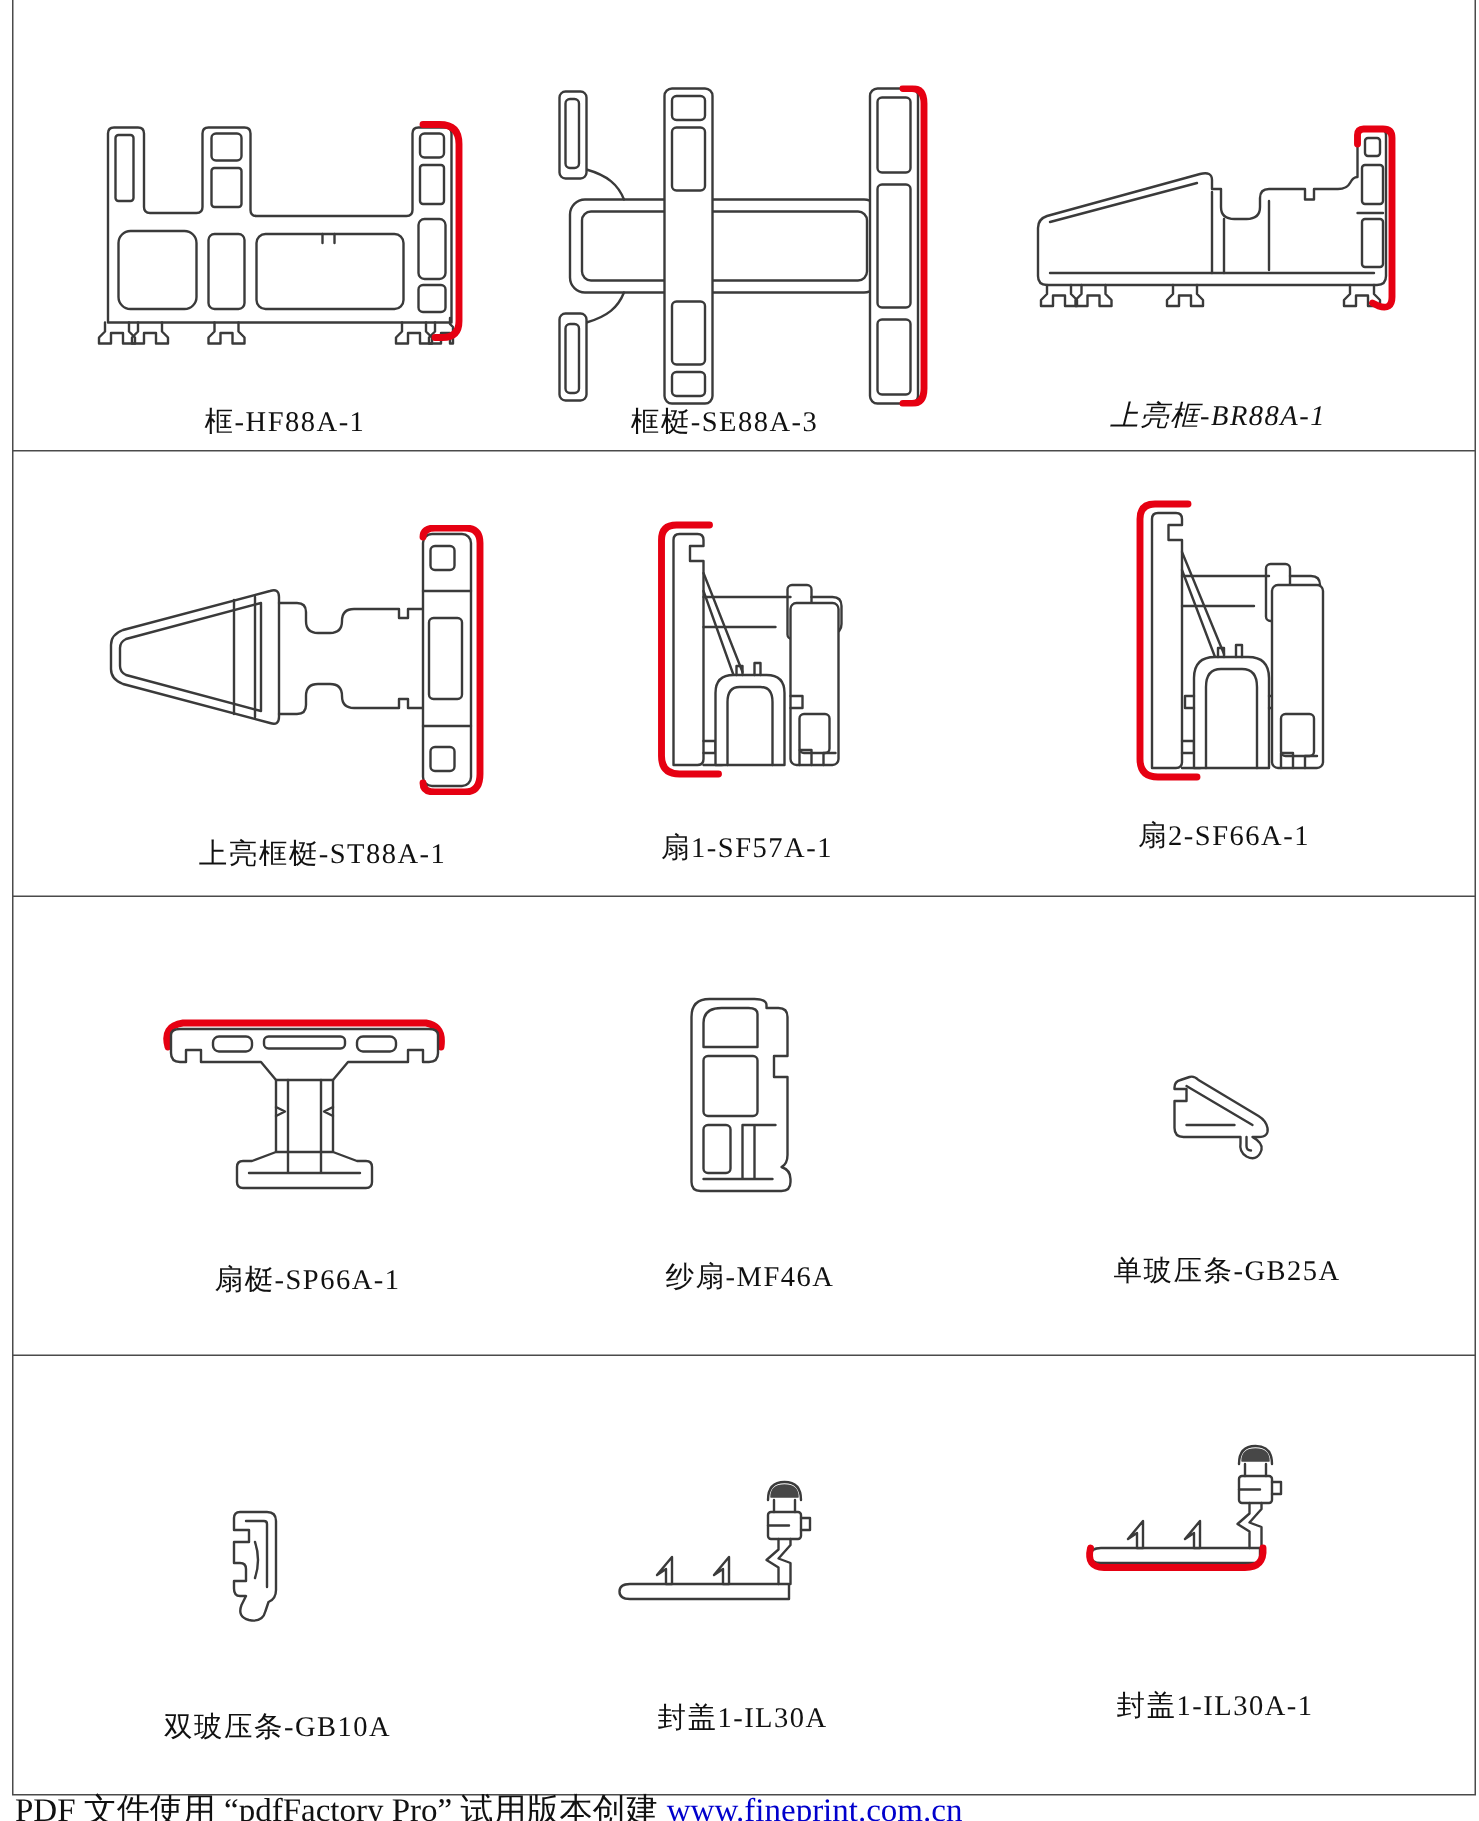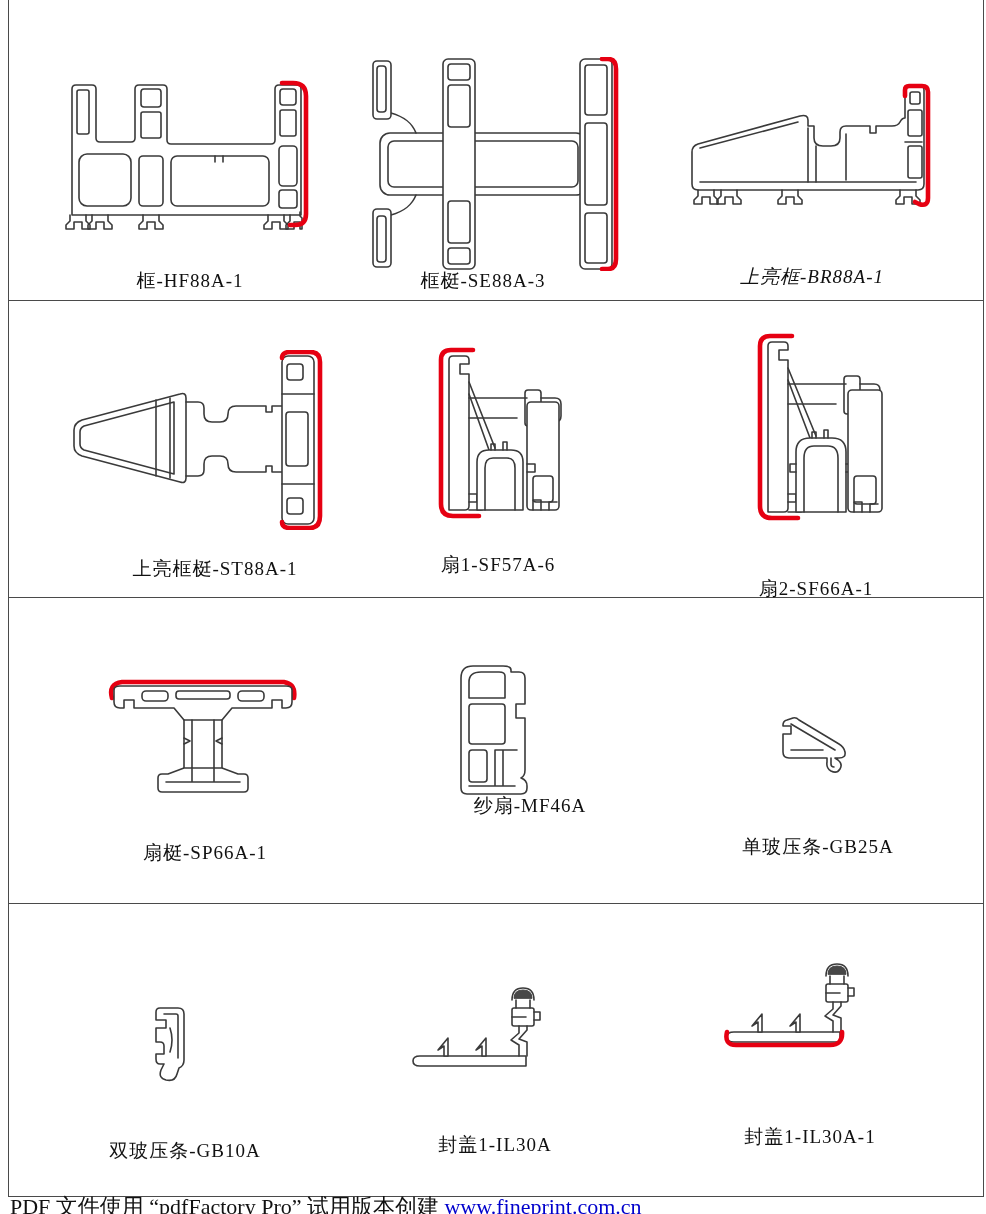--- a/index.html
+++ b/index.html
@@ -128,39 +128,39 @@
   <rect x="92" y="44" width="16" height="36" rx="3"></rect>
   <path d="M108,52 H122 Q128,52 128,58 V70 Q128,76 122,76 H114"></path>
   <path class="solid" d="M44,164 V116 Q44,104 56,104 H78 Q90,104 90,116 V164 Z"></path>
   <path d="M52,164 V122 Q52,112 60,112 H74 Q82,112 82,122 V164"></path>
   <path d="M58,104 v-6 h4 v6 m8,0 v-8 h4 v8"></path>
   <rect class="solid" x="94" y="56" width="32" height="108" rx="4"></rect>
   <rect x="100" y="130" width="20" height="26" rx="3"></rect>
   <path d="M100,164 v-10 h8 v10 M116,164 v-8 h8"></path>
   <path d="M94,118 h8 v8 h-8"></path>
 </svg>
-<div class="cell-label" style="left:498px;top:552px;">扇1-SF57A-6</div>
+<div class="cell-label" style="left:498px;top:552px;">扇1-SF57A-1</div>
 
 <svg class="profile" style="left:752px;top:332px;" width="142" height="192" viewBox="0 0 142 192">
   <path class="red" d="M40,4 H18 Q8,4 8,14 V174 Q8,186 20,186 H46"></path>
   <path class="solid" d="M16,180 V14 Q16,10 20,10 H32 Q36,10 36,14 V18 H27 V28 H36 V176 Q36,180 32,180 Z"></path>
   <path d="M36,162 H44 V170 H36 M36,180 H48 Q52,180 52,176 V170 H44"></path>
   <path d="M36,36 L64,104 M36,48 L58,106"></path>
   <path d="M36,52 H94 M36,72 H84"></path>
   <rect x="92" y="44" width="16" height="38" rx="3"></rect>
   <path d="M108,52 H122 Q128,52 128,58 V72 Q128,78 122,78 H114"></path>
   <path class="solid" d="M44,180 V120 Q44,106 58,106 H80 Q94,106 94,120 V180 Z"></path>
   <path d="M52,180 V126 Q52,114 62,114 H76 Q86,114 86,126 V180"></path>
   <path d="M60,106 v-6 h4 v6 m8,0 v-8 h4 v8"></path>
   <path d="M44,132 h-6 v8 h6 M94,132 h6 v8 h-6"></path>
   <rect class="solid" x="96" y="58" width="34" height="122" rx="4"></rect>
   <rect x="102" y="144" width="22" height="28" rx="3"></rect>
   <path d="M102,180 v-10 h8 v10 M118,180 v-8 h8"></path>
 </svg>
-<div class="cell-label" style="left:816px;top:576px;">扇2-SF66A-1</div>
+<div class="cell-label" style="left:816px;top:544px;">扇2-SF66A-1</div>
 
 <svg class="profile" style="left:106px;top:674px;" width="194" height="124" viewBox="0 0 194 124">
   <path class="red" d="M6,24 Q2,10 16,8 H178 Q190,10 188,24"></path>
   <path class="solid" d="M14,12 H180 Q186,12 186,16 V28 Q186,34 180,34 H176 V26 H166 V34 H126 L116,46 H78 L68,34 H28 V26 H18 V34 H14 Q8,34 8,28 V16 Q8,12 14,12 Z"></path>
   <rect x="36" y="17" width="26" height="10" rx="4"></rect>
   <rect x="132" y="17" width="26" height="10" rx="4"></rect>
   <rect x="70" y="17" width="54" height="8" rx="3"></rect>
   <path d="M78,46 V94 M116,46 V94 M86,46 V94 M108,46 V94"></path>
   <path d="M78,64 l6,3 l-6,3 M116,64 l-6,3 l6,3"></path>
   <path class="solid" d="M78,94 L62,100 H56 Q52,100 52,104 V114 Q52,118 56,118 H138 Q142,118 142,114 V104 Q142,100 138,100 H132 L116,94 Z"></path>
@@ -168,21 +168,21 @@
 </svg>
 <div class="cell-label" style="left:205px;top:840px;">扇梃-SP66A-1</div>
 
 <svg class="profile" style="left:455px;top:658px;" width="92" height="144" viewBox="0 0 92 144">
   <path class="solid" d="M12,136 Q6,136 6,130 V20 Q6,8 18,8 H48 Q56,8 56,12 V14 H64 Q70,14 70,20 V46 H61 V60 H70 V112 Q70,118 66,120 Q72,122 72,128 V130 Q72,136 66,136 Z"></path>
   <path d="M14,40 V24 Q14,14 26,14 H44 Q50,14 50,18 V40 Z"></path>
   <rect x="14" y="46" width="36" height="40" rx="3"></rect>
   <rect x="14" y="92" width="18" height="32" rx="3"></rect>
   <path d="M40,92 V128 M48,92 V128 M40,92 H62 M14,128 H60"></path>
 </svg>
-<div class="cell-label" style="left:500px;top:793px;margin-left:30px;">纱扇-MF46A</div>
+<div class="cell-label" style="left:500px;top:838px;">纱扇-MF46A</div>
 
 <svg class="profile" style="left:773px;top:712px;" width="90" height="72" viewBox="0 0 90 72">
   <path class="solid" d="M20,6 Q23,5 26,8 L66,32 Q71,35 72,40 Q73,46 66,46 H62 L65,48 Q70,52 67,57 Q64,62 58,59 Q53,56 54,50 V46 H16 Q10,46 10,40 V22 H18 V14 H10 V13 Q10,9 14,8 Z"></path>
   <path d="M18,12 L62,38 M18,38 H50 M58,46 V52 Q58,55 61,55"></path>
 </svg>
 <div class="cell-label" style="left:818px;top:834px;">单玻压条-GB25A</div>
 
 <svg class="profile" style="left:146px;top:1004px;" width="50" height="88" viewBox="0 0 50 88">
   <path class="solid" d="M14,4 H32 Q38,4 38,10 V56 Q38,62 33,64 L31,70 Q29,78 20,76 Q12,74 15,66 L18,60 H14 Q10,60 10,55 V50 H18 V42 Q18,38 14,38 H10 V24 H20 V16 H10 V8 Q10,4 14,4 Z"></path>
   <path d="M18,10 H30 Q32,10 32,12 V54 M24,24 Q28,36 24,48"></path>

